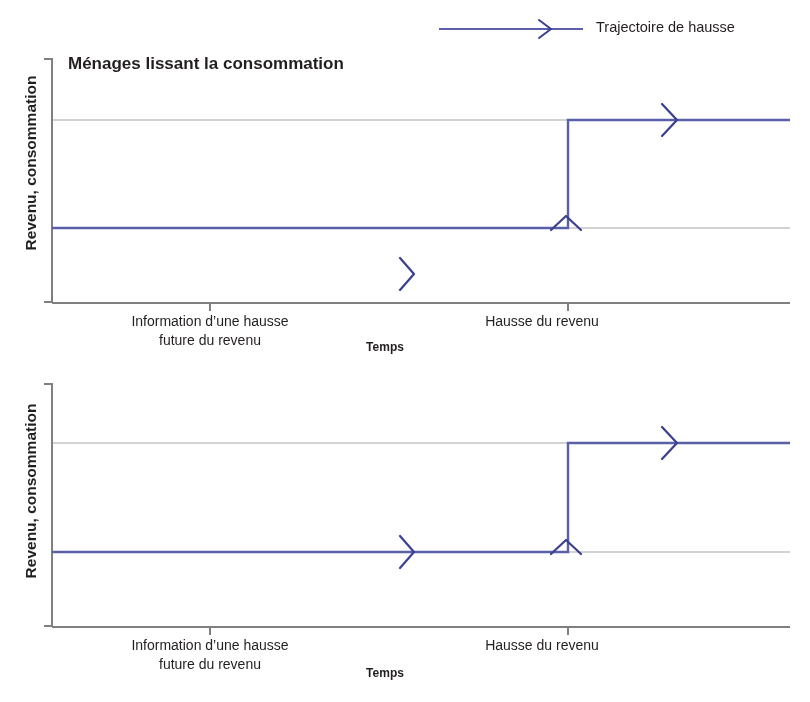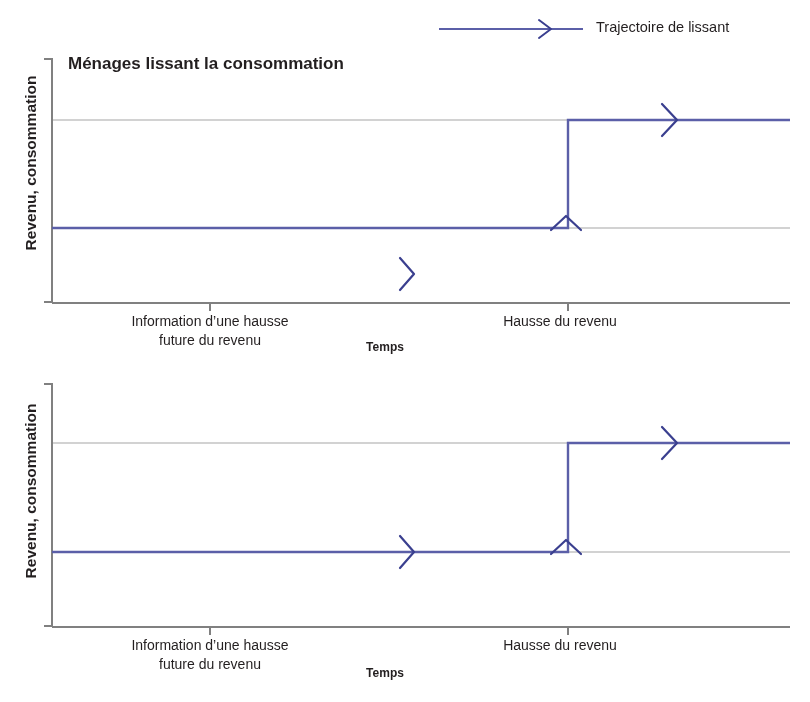--- a/index.html
+++ b/index.html
@@ -88,21 +88,21 @@
 
   .tick-label {
     position: absolute;
     font-size: 14px;
     color: #231f20;
     text-align: center;
     line-height: 1.33;
     white-space: pre-line;
   }
   .tick-a { left: 120px; width: 180px; }
-  .tick-b { left: 470px; width: 180px; }
+  .tick-b { left: 452px; width: 180px; }
 
   .xlabel {
     position: absolute;
     left: 285px;
     width: 200px;
     text-align: center;
     font-size: 12px;
     font-weight: bold;
     color: #231f20;
   }
@@ -110,21 +110,21 @@
 </head>
 <body>
 
 <div id="root">
 
   <div class="legend">
     <svg class="legend-swatch" width="148" height="30" viewBox="0 0 148 30">
       <line x1="2" y1="15" x2="146" y2="15" stroke="#5b5fa8" stroke-width="2"></line>
       <polyline points="102,6 114,15 102,24" fill="none" stroke="#3a3f8f" stroke-width="2" stroke-linecap="round" stroke-linejoin="round"></polyline>
     </svg>
-    <div class="legend-label">Trajectoire de lissant</div>
+    <div class="legend-label">Trajectoire de hausse</div>
   </div>
 
   <div class="panel" id="panel-1">
 
     <div class="panel-title">Ménages lissant la consommation</div>
 
     <div class="ylabel">Revenu, consommation</div>
 
     <svg class="plot-svg" width="810" height="312" viewBox="0 0 810 312">
 

